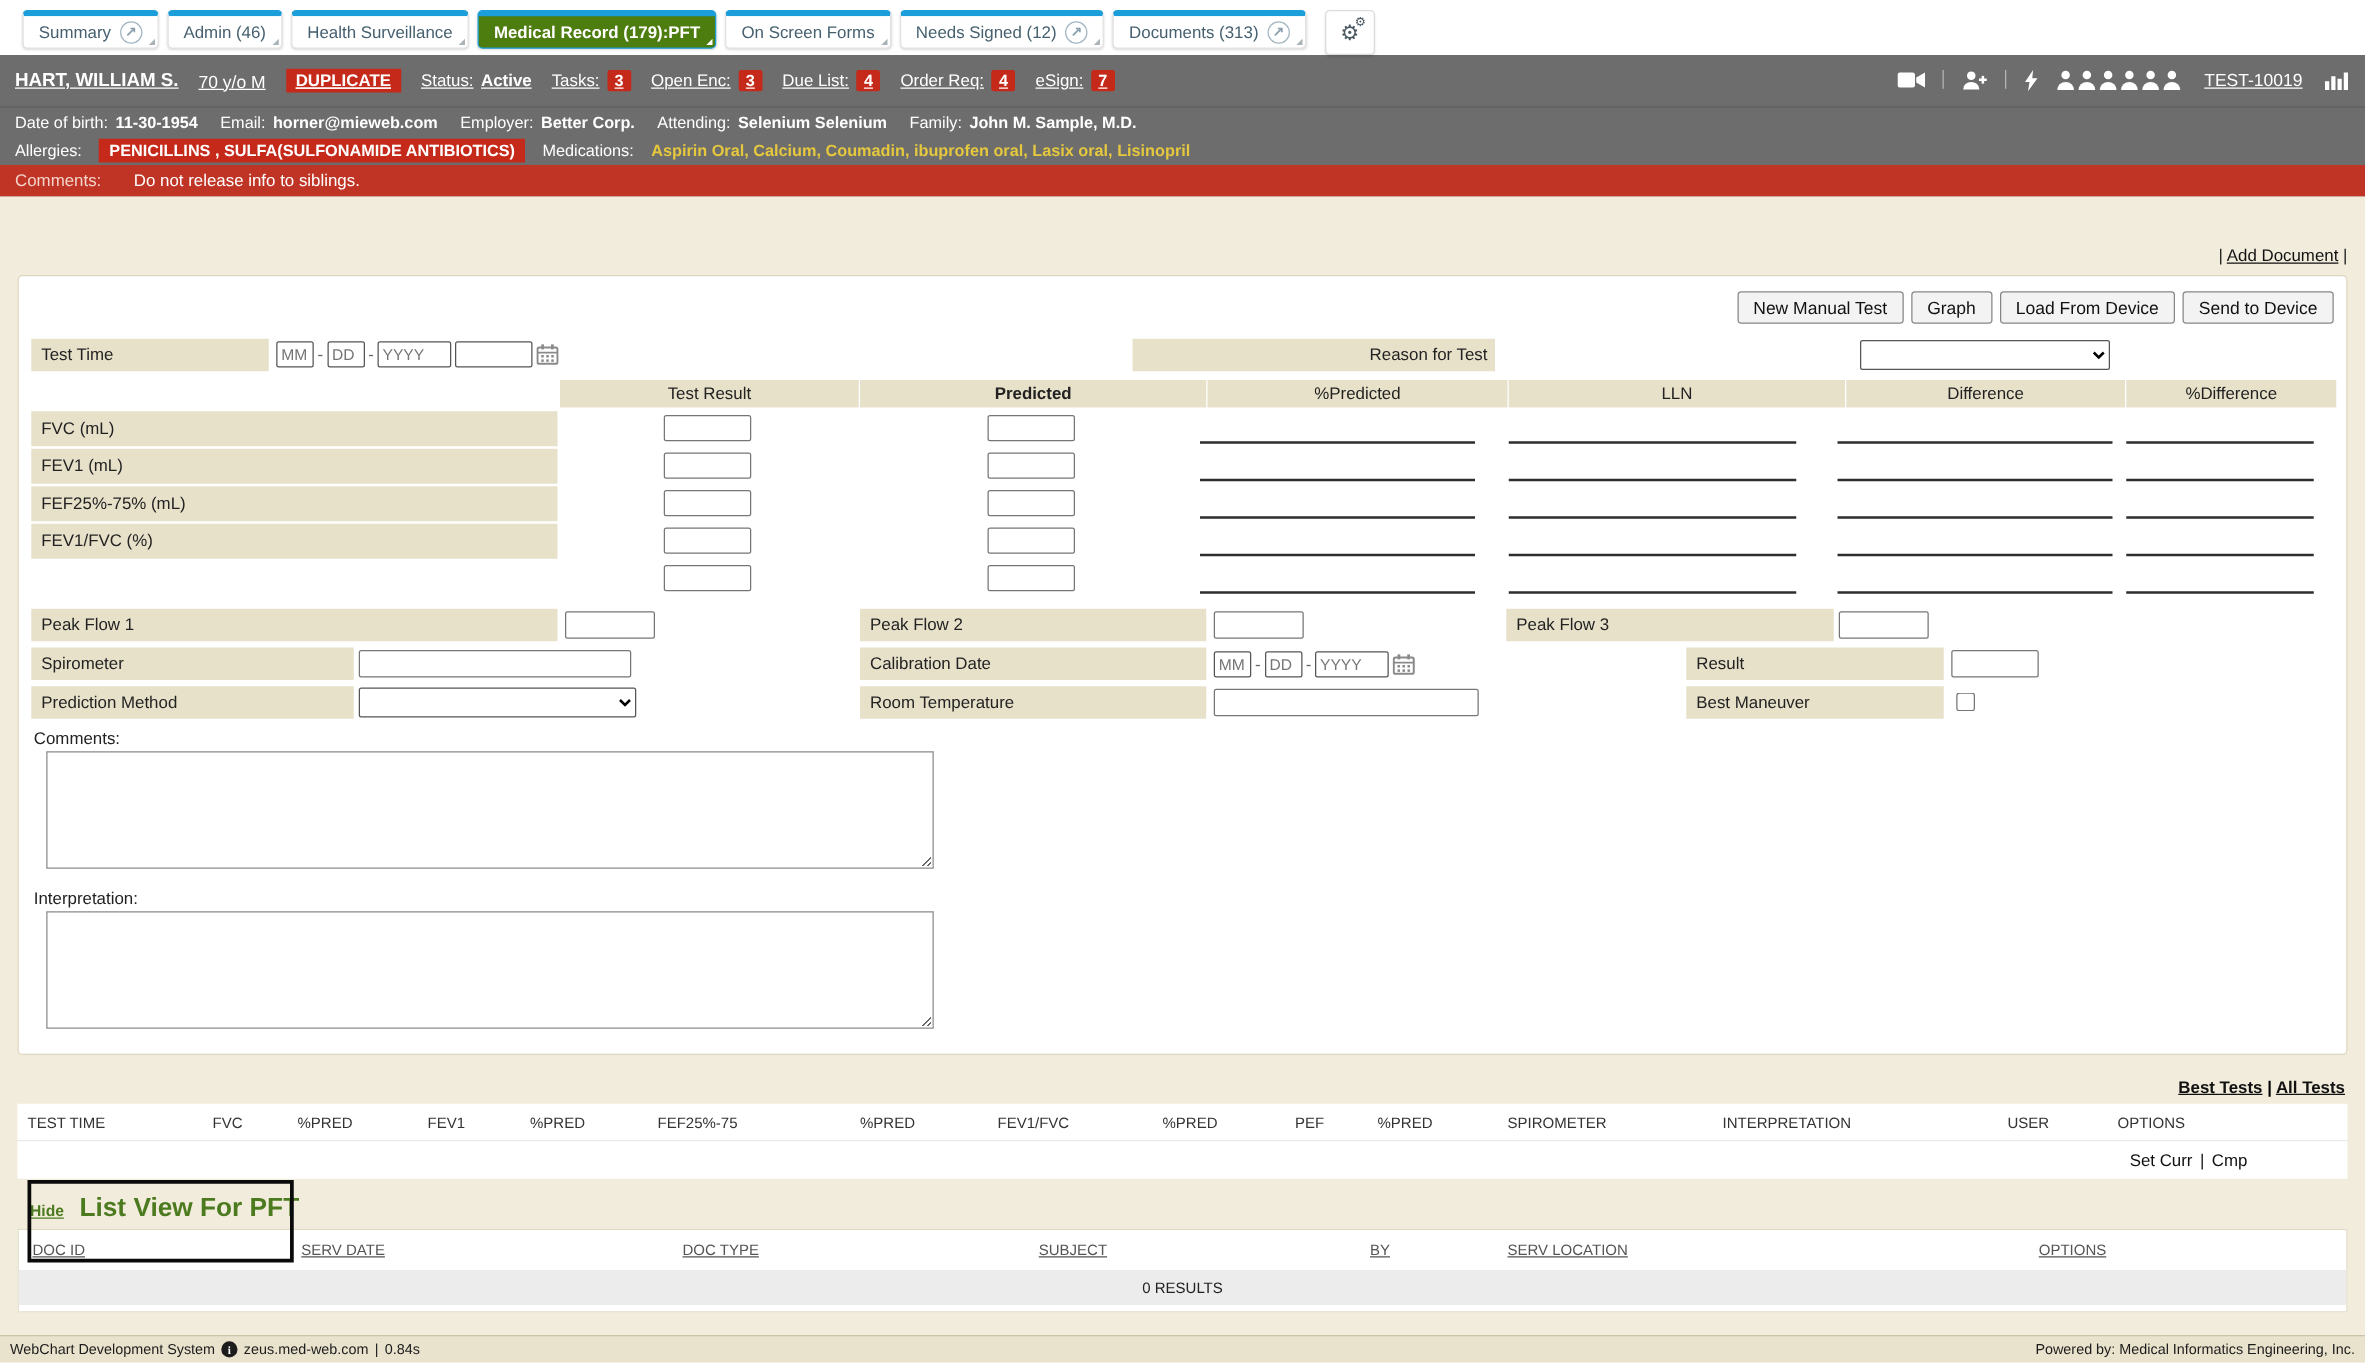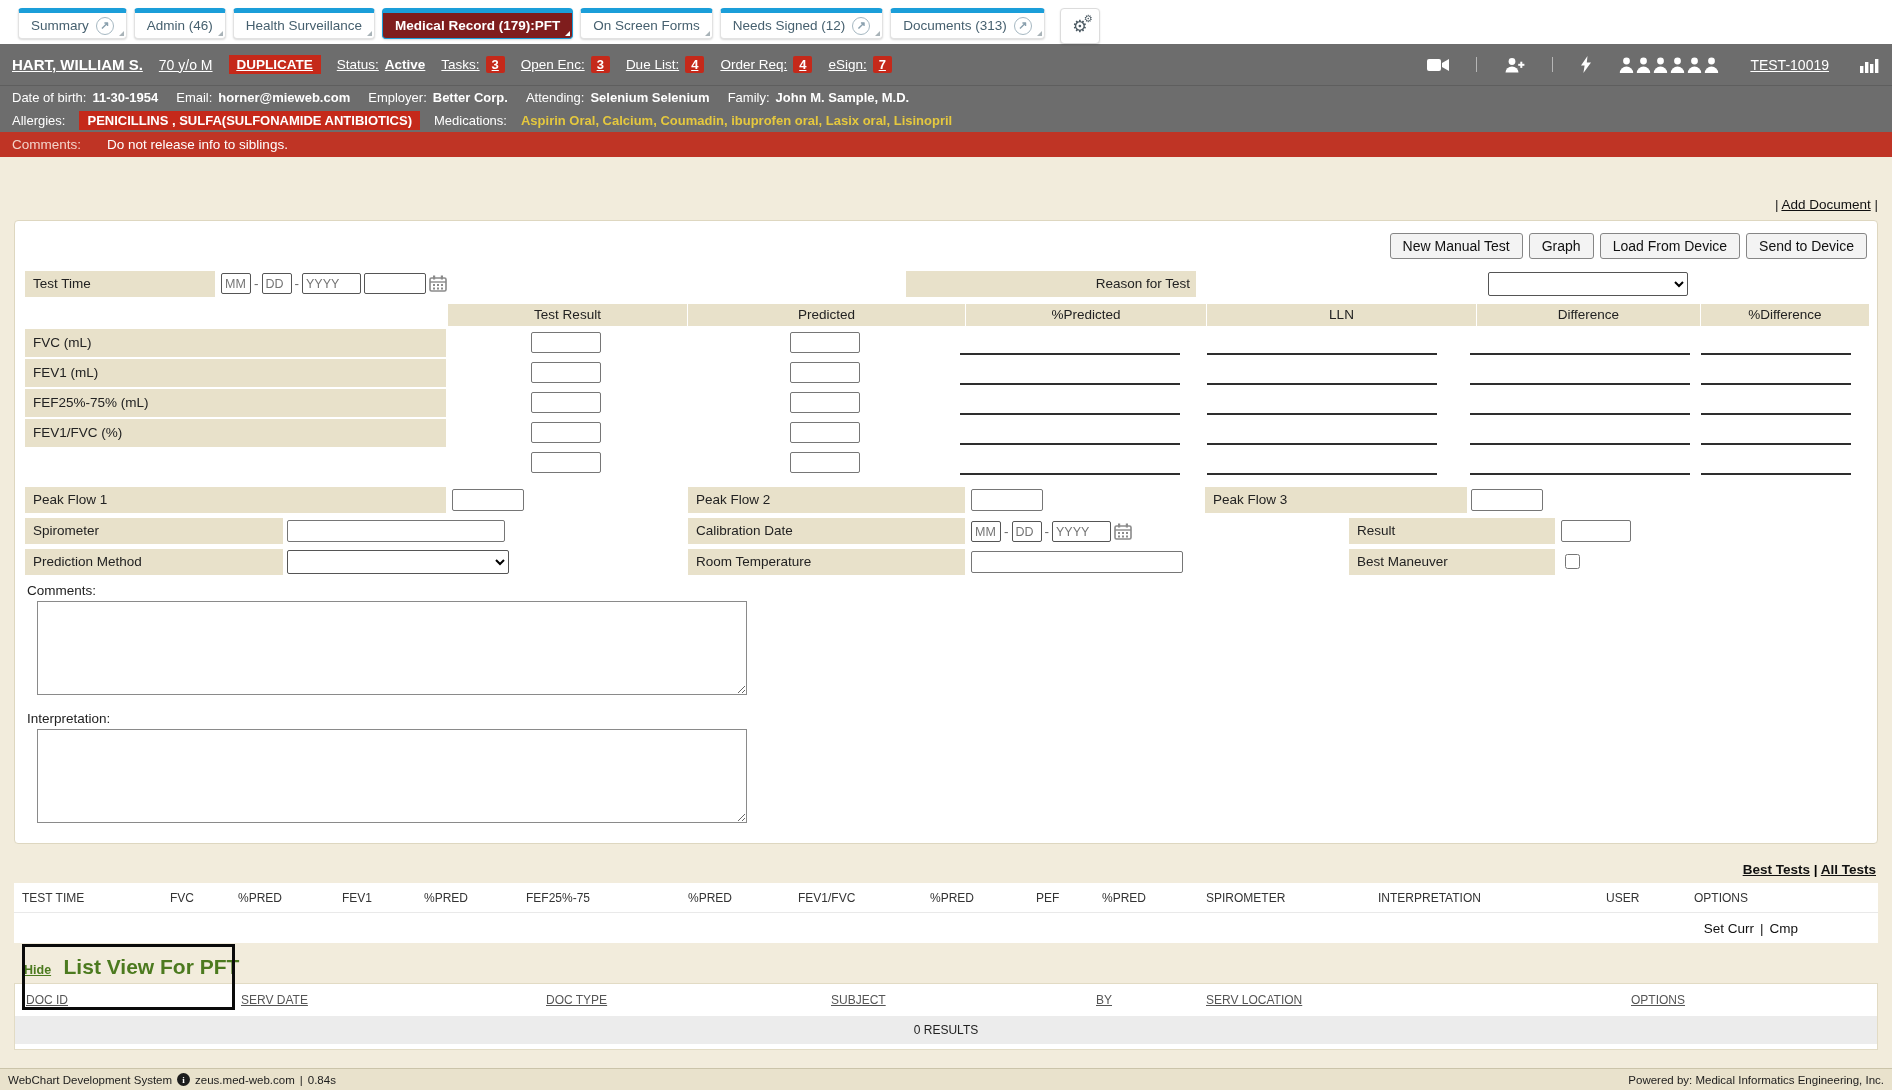--- a/index.html
+++ b/index.html
@@ -6,41 +6,41 @@
   html,body { width:1892px; height:1090px; overflow:hidden; }
   body { font-family:"Liberation Sans", sans-serif; background:#f2ecdc; position:relative; }
 
   
   .tabbar { background:#fff; height:44px; display:flex; align-items:flex-start; padding:8px 0 0 18px; gap:7px; }
   .tab { position:relative; background:#fff; border:1px solid #e2e2e2; border-top:5px solid #1b9ed9;
          border-radius:4px; height:31px; display:flex; align-items:center; padding:0 12px; gap:7px;
          font-size:13.5px; color:#46606f; cursor:pointer; box-shadow:0 1px 2px rgba(0,0,0,.15); }
   .tab::after { content:""; position:absolute; right:2px; bottom:2px; width:0; height:0;
                 border-left:5px solid transparent; border-bottom:5px solid #a9b3b8; }
-  .tab.active { background:#7f1d1d; border-color:#1b9ed9; color:#fff; font-weight:bold; }
+  .tab.active { background:#4d7c0f; border-color:#1b9ed9; color:#fff; font-weight:bold; }
   .tab.active::after { border-bottom-color:#fff; }
   .popout { width:18px; height:18px; border:1.5px solid #a6b8c2; border-radius:50%; display:inline-flex;
             align-items:center; justify-content:center; font-size:11px; color:#8aa0ae; font-weight:bold; }
   .gearbtn { height:36px; width:40px; background:#fff; border:1px solid #dcdcdc; border-radius:4px;
              display:flex; align-items:center; justify-content:center; margin-left:8px; cursor:pointer;
              box-shadow:0 1px 2px rgba(0,0,0,.12); position:relative; }
   .gear1 { font-size:17px; color:#4c5a63; line-height:1; }
   .gear2 { font-size:10px; color:#4c5a63; position:absolute; right:6px; top:5px; line-height:1; }
 
   
   .banner { background:#6d6d6d; color:#fff; }
   .b-row1 { display:flex; align-items:center; height:42px; gap:16px; padding:16px 12px; border-bottom:1px solid #5e5e5e; font-size:13.5px;text-decoration:underline; }
   .pname { font-weight:bold; font-size:15px; }
   .agesex { font-size:14px; }
   .dup { background:#c5291a; color:#fff; font-weight:bold; text-decoration:underline; padding:2px 8px; font-size:13.5px; cursor:pointer; }
   .blbl { color:#ffffff; }
   .bval { font-weight:bold; }
   .pair { display:flex; gap:6px; align-items:center; }
   .badge { background:#c5291a; color:#fff; font-weight:bold; padding:1px 6px; border-radius:2px; font-size:13px; cursor:pointer; }
-  .b-icons { margin-left:auto; display:flex; align-items:center; gap:27px; }
+  .b-icons { margin-left:auto; display:flex; align-items:flex-start; gap:14px; }
   .vdiv { width:1px; height:15px; background:rgba(255,255,255,.5); }
   .persons { display:flex; gap:2px; }
   .chartid { font-size:14px; margin:0 4px; }
   .icon svg { display:block; fill:#fff; }
   .b-row2 { display:flex; align-items:center; height:22px; gap:18px; padding:0 12px; font-size:13px; }
   .b-row3 { display:flex; align-items:center; height:24px; gap:14px; padding:0 12px; font-size:13px; }
   .allergy-badge { background:#c5291a; color:#fff; font-weight:bold; padding:2px 8px; font-size:13px; cursor:pointer; }
   .meds { color:#e5c83e; font-weight:bold; }
   .comments-bar { background:#bf3425; height:25px; display:flex; align-items:center; gap:26px; padding:0 12px; font-size:13.5px; }
   .cb-lbl { color:#f3d3ca; }
@@ -304,21 +304,21 @@
               <rect x="4" y="12.5" width="2" height="2" fill="#8a8a8a"></rect>
               <rect x="8" y="12.5" width="2" height="2" fill="#8a8a8a"></rect>
               <rect x="12" y="12.5" width="2" height="2" fill="#8a8a8a"></rect>
             </svg>
         </span>
       </div>
       <div class="cell rt" style="left:881px;top:0;width:290px;">Reason for Test</div>
       <select class="sel" style="left:1463px;top:1px;width:200px;height:24px;"><option></option></select>
 
       <div class="chead" style="left:423px;top:33px;width:239px;">Test Result</div>
-      <div class="chead" style="left:663px;top:33px;width:277px;">Predicted</div>
+      <div class="chead" style="left:663px;top:33px;width:277px;font-weight:bold;">Predicted</div>
       <div class="chead" style="left:941px;top:33px;width:240px;">%Predicted</div>
       <div class="chead" style="left:1182px;top:33px;width:269px;">LLN</div>
       <div class="chead" style="left:1452px;top:33px;width:223px;">Difference</div>
       <div class="chead" style="left:1676px;top:33px;width:168px;">%Difference</div>
 
       <div class="rowcell" style="left:0;top:58px;width:421px;">FVC (mL)</div>
       <input class="inp" style="left: 506px; top: 61px; width: 70px; height: 21px;">
       <input class="inp" style="left: 765px; top: 61px; width: 70px; height: 21px;">
       <div class="uline" style="left:935px;top:58px;width:220px;height:26px;"></div>
       <div class="uline" style="left:1182px;top:58px;width:230px;height:26px;"></div>

